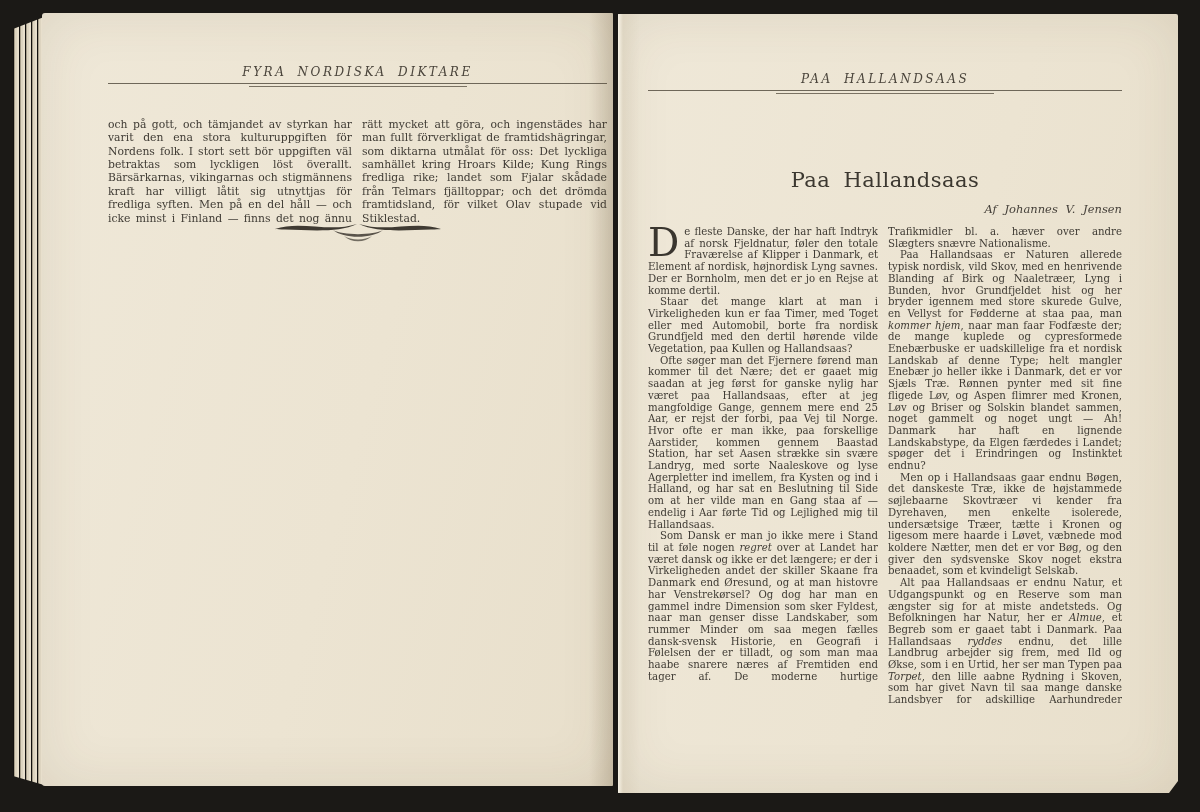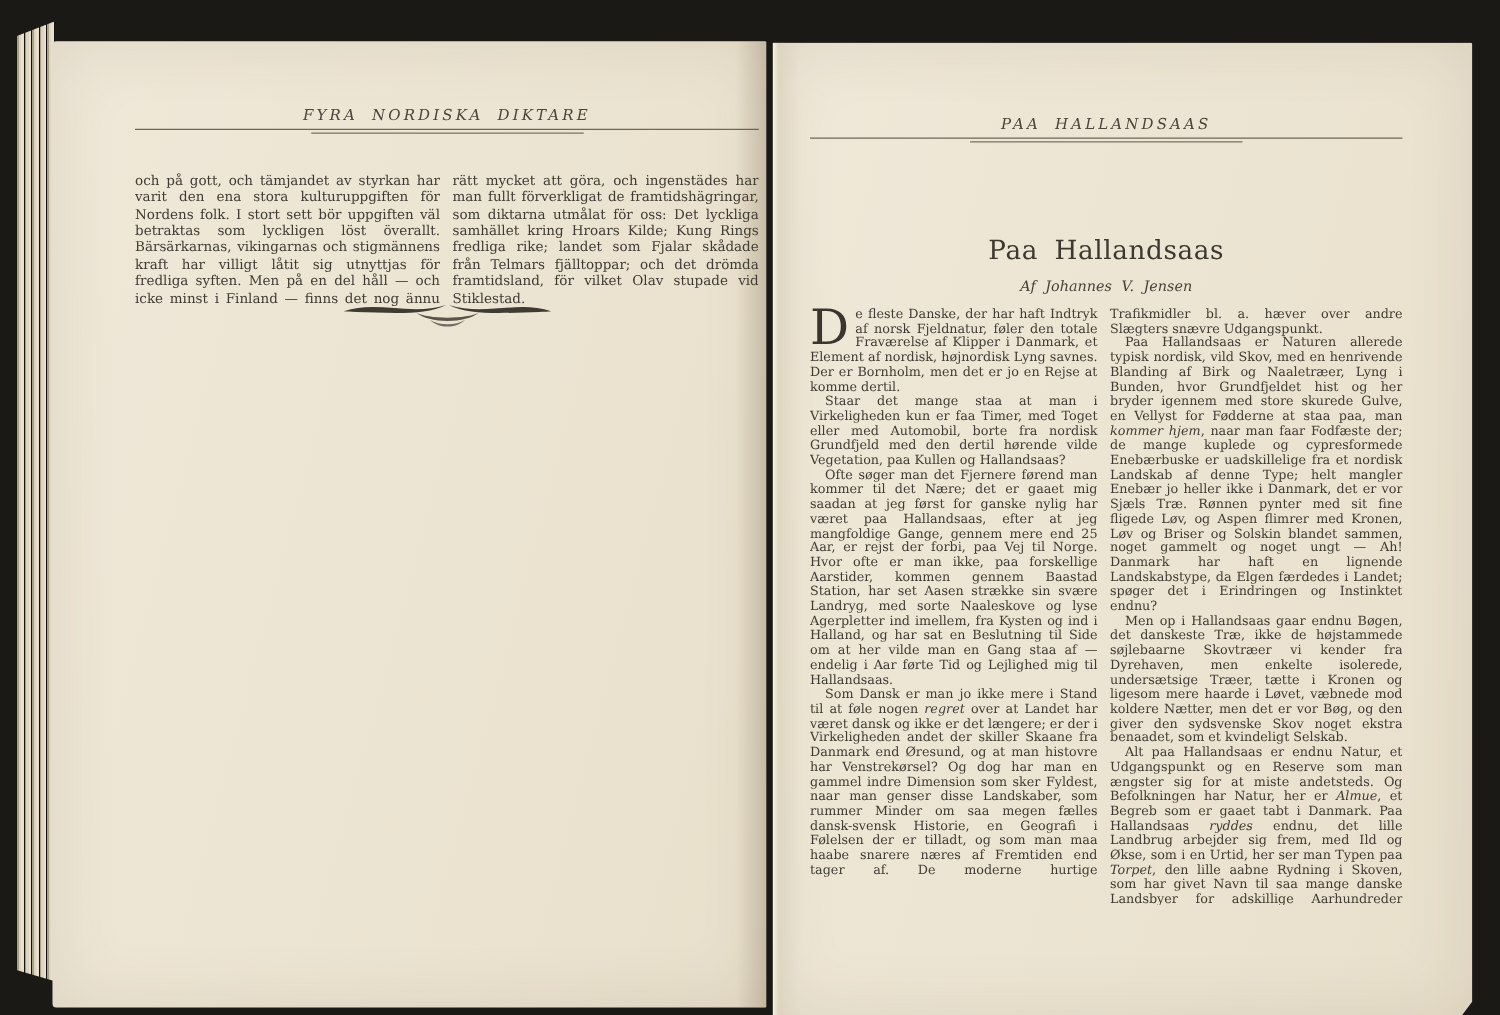--- a/index.html
+++ b/index.html
@@ -18,21 +18,20 @@
       #141210 0 1px, #a89f8b 1px 2px, #ddd4c0 2px 4px, #e8dfcc 4px 6px);
     clip-path: polygon(0 12px, 100% 0, 100% 100%, 0 calc(100% - 9px));
     border-radius: 3px 0 0 3px;
   }
 
   .page {
     position: absolute;
     background: linear-gradient(105deg, #efe8d8 0%, #ece4d2 55%, #e8dfcb 100%);
     box-shadow: inset 0 0 55px rgba(80, 62, 30, 0.10);
     color: #3f3b34;
-    margin-top: 20px;
   }
   .page.left  { left: 42px;  top: 13px; width: 571px; height: 773px; border-radius: 3px 1px 1px 3px; }
   .page.right { left: 618px; top: 14px; width: 560px; height: 779px; border-radius: 1px 2px 2px 1px;
                 clip-path: polygon(0 0, 100% 0, 100% calc(100% - 12px), calc(100% - 9px) 100%, 0 100%); }
 
   
   .page.left::after {
     content:""; position:absolute; right:0; top:0; bottom:0; width:24px;
     background: linear-gradient(to right, rgba(92,72,40,0), rgba(92,72,40,0.20));
   }
@@ -58,21 +57,21 @@
   .page.right .rule.full  { top: 76px; }
   .rule.short { left: 50%; right: auto; transform: translateX(-50%); width: 218px; border-top-color: #7a7263; }
   .page.left  .rule.short { top: 73px; }
   .page.right .rule.short { top: 79px; }
 
   .title {
     position: absolute; top: 154px; left: 0; right: 0; text-align: center;
     font-size: 21px; letter-spacing: 0.5px; word-spacing: 6px; color: #3c3830;
   }
   .byline {
-    position: absolute; top: 188px; left: 0; right: 0; text-align: center;
+    position: absolute; top: 188px; left: 0; right: 0; text-align: right;
     font-style: italic; font-size: 11.5px; word-spacing: 4px; color: #46413a;
   }
 
   .columns { position: absolute; display: flex; overflow: hidden; }
   .page.left  .columns { top: 86px;  left: 0; width: 499px; height: 126px; gap: 10px; align-items: flex-end; }
   .page.right .columns { top: 212px; left: 0; width: 474px; height: 478px; gap: 10px; }
   .col { text-align: justify; }
   .page.left  .col-1 { width: 244px; } .page.left  .col-2 { width: 245px; }
   .page.right .col-1 { width: 230px; } .page.right .col-2 { width: 234px; }
 
@@ -138,26 +137,26 @@
       <div class="running-head">PAA HALLANDSAAS</div>
       <div class="rule full"></div>
       <div class="rule short"></div>
 
       <div class="title">Paa Hallandsaas</div>
       <div class="byline">Af Johannes V. Jensen</div>
 
       <div class="columns">
         <div class="col col-1">
             <p class=""><span class="dropcap">D</span><span>e fleste Danske, der har haft Indtryk af norsk Fjeldnatur, føler den totale Fraværelse af Klipper i Danmark, et Element af nordisk, højnordisk Lyng savnes. Der er Bornholm, men det er jo en Rejse at komme dertil.</span></p>
-            <p class="indent "><span>Staar det mange staa at man i Virkeligheden kun er faa Timer, med Toget eller med Automobil, borte fra nordisk Grundfjeld med den dertil hørende vilde Vegetation, paa Kullen og Hallandsaas?</span></p>
+            <p class="indent "><span>Staar det mange klart at man i Virkeligheden kun er faa Timer, med Toget eller med Automobil, borte fra nordisk Grundfjeld med den dertil hørende vilde Vegetation, paa Kullen og Hallandsaas?</span></p>
             <p class="indent "><span>Ofte søger man det Fjernere førend man kommer til det Nære; det er gaaet mig saadan at jeg først for ganske nylig har været paa Hallandsaas, efter at jeg mangfoldige Gange, gennem mere end 25 Aar, er rejst der forbi, paa Vej til Norge. Hvor ofte er man ikke, paa forskellige Aarstider, kommen gennem Baastad Station, har set Aasen strække sin svære Landryg, med sorte Naaleskove og lyse Agerpletter ind imellem, fra Kysten og ind i Halland, og har sat en Beslutning til Side om at her vilde man en Gang staa af — endelig i Aar førte Tid og Lejlighed mig til Hallandsaas.</span></p>
             <p class="indent justify-last"><span>Som Dansk er man jo ikke mere i Stand til at føle nogen </span><em>regret</em><span> over at Landet har været dansk og ikke er det længere; er der i Virkeligheden andet der skiller Skaane fra Danmark end Øresund, og at man histovre har Venstrekørsel? Og dog har man en gammel indre Dimension som sker Fyldest, naar man genser disse Landskaber, som rummer Minder om saa megen fælles dansk-svensk Historie, en Geografi i Følelsen der er tilladt, og som man maa haabe snarere næres af Fremtiden end tager af. De moderne hurtige</span></p>
           </div>
         <div class="col col-2">
-            <p class=""><span>Trafikmidler bl. a. hæver over andre Slægters snævre Udgangspunkt.</span></p>
+            <p class=""><span>Trafikmidler bl. a. hæver over andre Slægters snævre Nationalisme.</span></p>
             <p class="indent "><span>Paa Hallandsaas er Naturen allerede typisk nordisk, vild Skov, med en henrivende Blanding af Birk og Naaletræer, Lyng i Bunden, hvor Grundfjeldet hist og her bryder igennem med store skurede Gulve, en Vellyst for Fødderne at staa paa, man </span><em>kommer hjem</em><span>, naar man faar Fodfæste der; de mange kuplede og cypresformede Enebærbuske er uadskillelige fra et nordisk Landskab af denne Type; helt mangler Enebær jo heller ikke i Danmark, det er vor Sjæls Træ. Rønnen pynter med sit fine fligede Løv, og Aspen flimrer med Kronen, Løv og Briser og Solskin blandet sammen, noget gammelt og noget ungt — Ah! Danmark har haft en lignende Landskabstype, da Elgen færdedes i Landet; spøger det i Erindringen og Instinktet endnu?</span></p>
             <p class="indent "><span>Men op i Hallandsaas gaar endnu Bøgen, det danskeste Træ, ikke de højstammede søjlebaarne Skovtræer vi kender fra Dyrehaven, men enkelte isolerede, undersætsige Træer, tætte i Kronen og ligesom mere haarde i Løvet, væbnede mod koldere Nætter, men det er vor Bøg, og den giver den sydsvenske Skov noget ekstra benaadet, som et kvindeligt Selskab.</span></p>
             <p class="indent justify-last"><span>Alt paa Hallandsaas er endnu Natur, et Udgangspunkt og en Reserve som man ængster sig for at miste andetsteds. Og Befolkningen har Natur, her er </span><em>Almue</em><span>, et Begreb som er gaaet tabt i Danmark. Paa Hallandsaas </span><em>ryddes</em><span> endnu, det lille Landbrug arbejder sig frem, med Ild og Økse, som i en Urtid, her ser man Typen paa </span><em>Torpet</em><span>, den lille aabne Rydning i Skoven, som har givet Navn til saa mange danske Landsbyer for adskillige Aarhundreder siden, her er Torpet endnu friskt. Man kan se alle Stadierne, de allerede indvundne Agerlapper omkring Hus-</span></p>
           </div>
       </div>
 
     </div>
   </div>
 
 </div>

